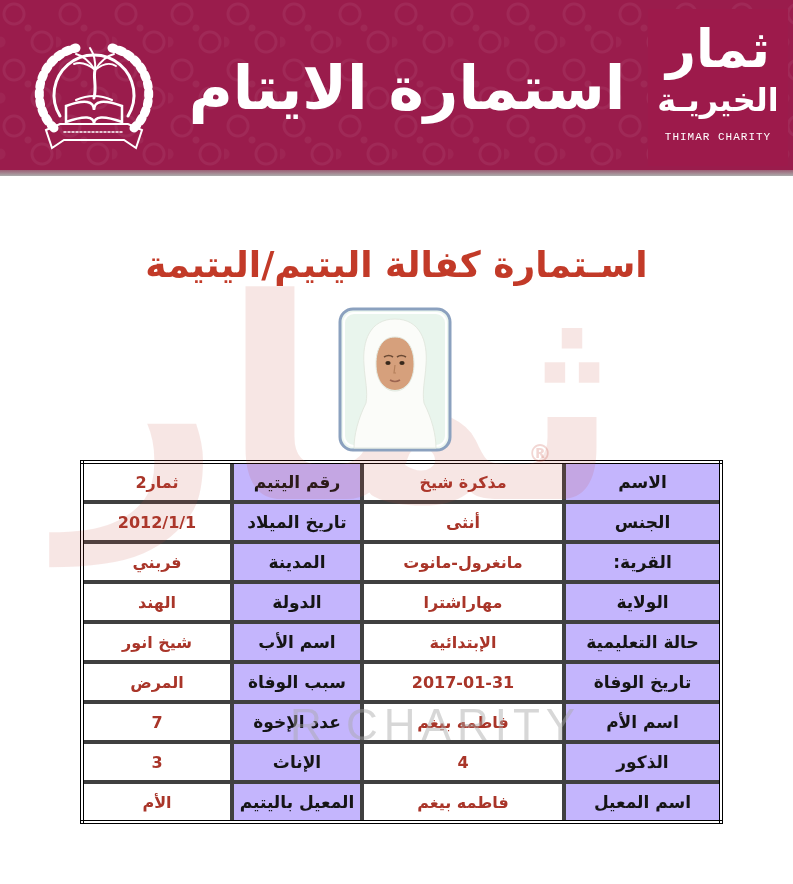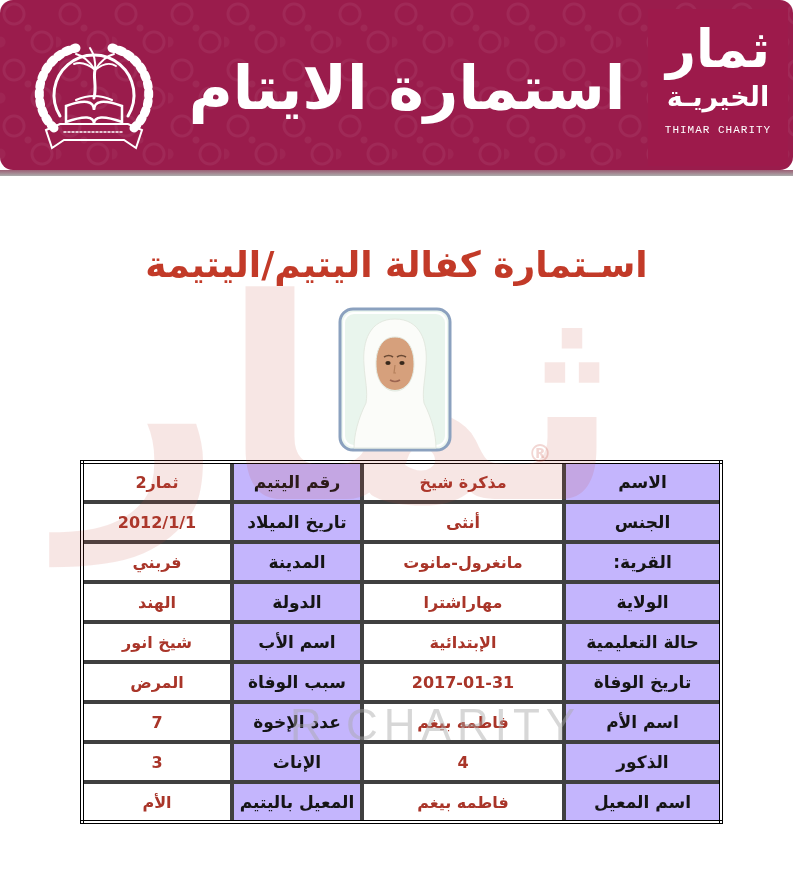--- a/index.html
+++ b/index.html
@@ -7,30 +7,30 @@
         font-family:"DejaVu Sans",sans-serif;}
 
   
   .header{position:absolute;left:0;top:0;width:793px;height:170px;z-index:10;
     background-color:#9A1C4C;
     background-image:
       radial-gradient(circle at 14px 14px, rgba(255,255,255,0) 8px, rgba(255,255,255,.06) 9px, rgba(255,255,255,.06) 11px, rgba(255,255,255,0) 12px),
       radial-gradient(circle at 42px 42px, rgba(255,255,255,0) 8px, rgba(255,255,255,.06) 9px, rgba(255,255,255,.06) 11px, rgba(255,255,255,0) 12px),
       radial-gradient(circle at 28px 28px, rgba(255,255,255,.05) 3px, rgba(255,255,255,0) 4px),
       radial-gradient(circle at 0px 42px, rgba(255,255,255,.04) 5px, rgba(255,255,255,0) 6px);
-    background-size:56px 56px;border-radius:13px;}
+    background-size:56px 56px;}
   .header-strip{position:absolute;left:0;top:170px;width:793px;height:6px;z-index:10;
     background:linear-gradient(#9c5f75,#ababab);}
   .emblem{position:absolute;left:24px;top:26px;width:140px;height:140px;}
   .header-title{position:absolute;left:168px;top:36px;width:478px;height:110px;line-height:105px;
     text-align:center;font-size:60px;font-weight:bold;color:#ffffff;direction:rtl;white-space:nowrap;}
   .brand-box{position:absolute;left:648px;top:9px;width:140px;height:157px;background:#9D1A4B;
     color:#ffffff;text-align:center;}
   .brand-callig{font-size:52px;font-weight:bold;line-height:1.0;margin-top:14px;direction:rtl;}
-  .brand-sub{font-size:27px;font-weight:bold;margin-top:6px;direction:rtl;}
+  .brand-sub{font-size:32px;font-weight:bold;margin-top:6px;direction:rtl;}
   .brand-en{font-size:11px;letter-spacing:1px;margin-top:12px;font-family:Liberation Mono, monospace;}
 
   
   .form-title{position:absolute;left:0;top:244px;width:793px;text-align:center;z-index:4;
     font-size:36px;font-weight:bold;color:#C23A28;direction:rtl;}
 
   
   .wm{position:absolute;z-index:5;pointer-events:none;font-weight:bold;}
   .wm-callig{left:180px;top:262px;width:440px;text-align:center;font-size:280px;line-height:1;
     color:#C5483A;opacity:0.13;direction:rtl;}

